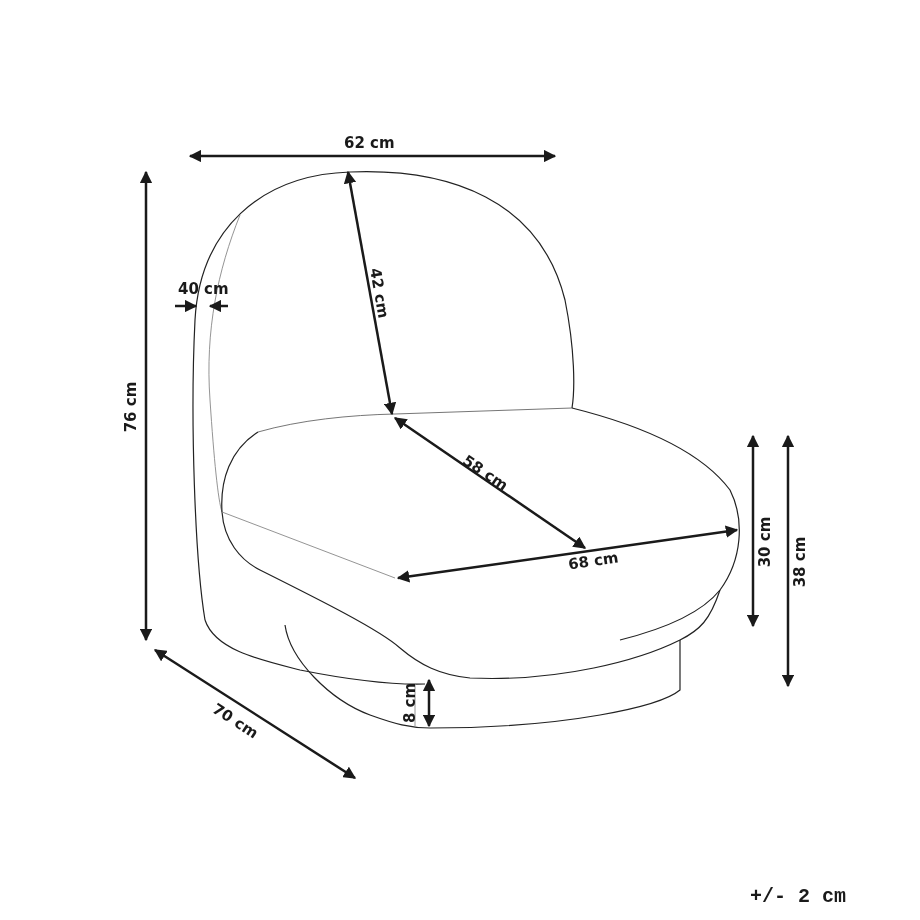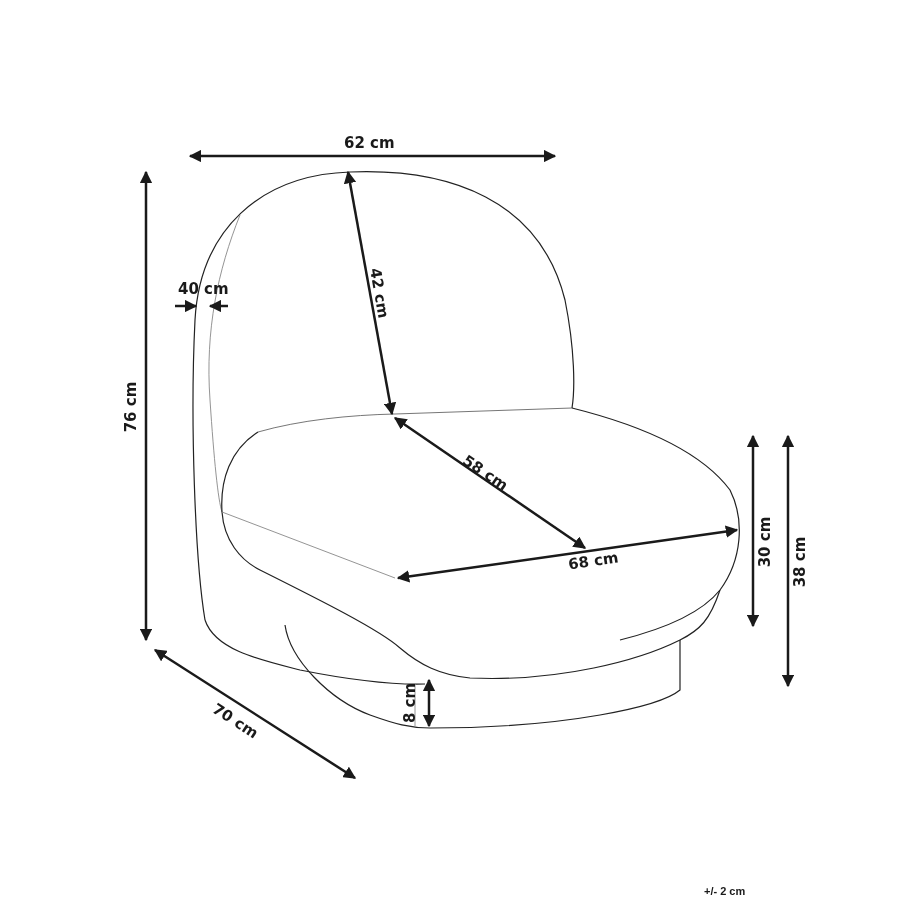--- a/index.html
+++ b/index.html
@@ -1,19 +1,19 @@
 <!DOCTYPE html>
 <html><head>
 <meta charset="utf-8">
 <style>
   html, body { margin:0; padding:0; background:#ffffff; }
   body { width:920px; height:920px; position:relative; overflow:hidden; }
   svg { position:absolute; left:0; top:0; }
   .lbl { position:absolute; font-family:"DejaVu Sans", sans-serif; font-weight:bold; font-size:15px; color:#1a1a1a; white-space:nowrap; transform-origin:center center; }
-  .tol { position:absolute; font-family:Liberation Sans, sans-serif; font-weight:bold; font-size:11px; color:#1a1a1a; }
+  .tol { position:absolute; font-family:Liberation Mono, monospace; font-weight:bold; font-size:20px; color:#1a1a1a;margin-left:46px; }
 </style>
 </head>
 <body>
 
 <svg width="920" height="920" viewBox="0 0 920 920">
   <defs>
     <marker id="ah" viewBox="0 0 10 10" refX="9" refY="5" markerWidth="5" markerHeight="5" orient="auto-start-reverse">
       <path d="M0,0 L10,5 L0,10 z" fill="#1a1a1a"></path>
     </marker>
   </defs>

